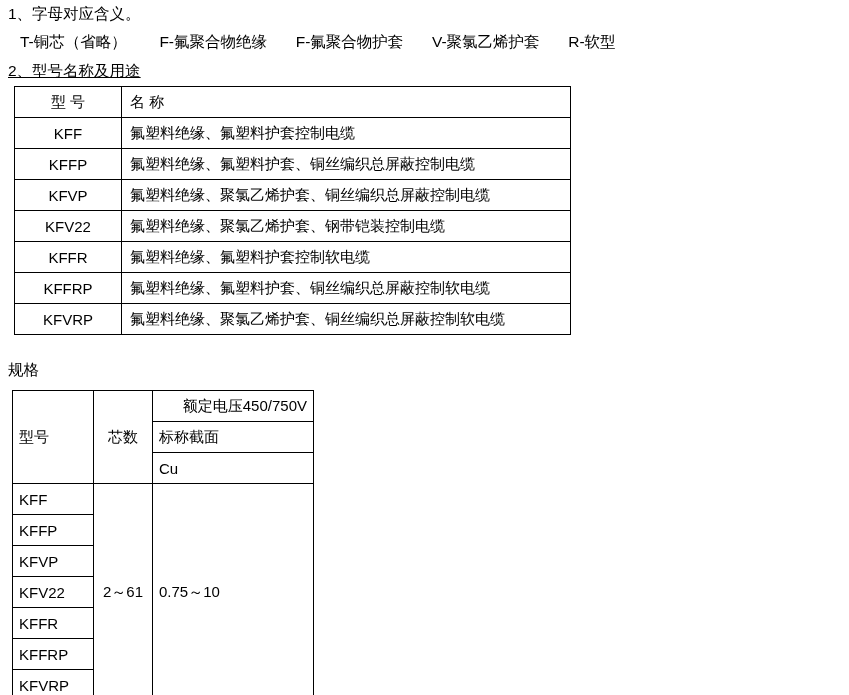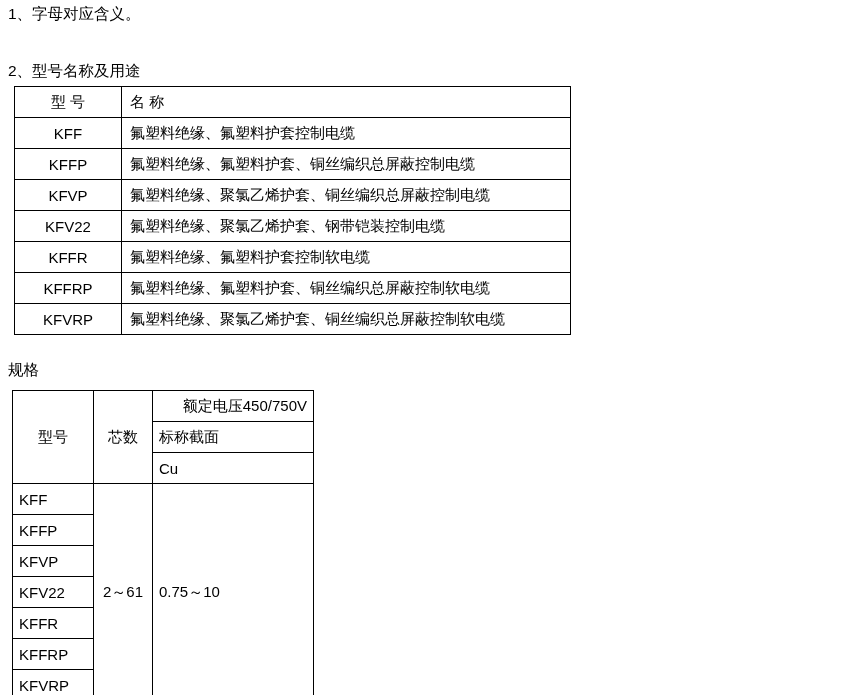--- a/index.html
+++ b/index.html
@@ -37,20 +37,21 @@
   }
   .line-2 .seg { display: inline-block; }
   .gap-1 { display: inline-block; width: 24px; }
   .gap-2 { display: inline-block; width: 20px; }
   .line-3 {
     position: absolute;
     left: 8px;
     top: 61px;
     font-size: 15.5px;
     white-space: nowrap;
+    text-decoration: underline;
   }
   
   table.t1 {
     position: absolute;
     left: 14px;
     top: 86px;
     border-collapse: collapse;
     font-size: 15px;
   }
   table.t1 td {
@@ -90,21 +91,20 @@
   }
   table.t2 td {
     border: 1px solid #000000;
     padding: 0 6px;
     vertical-align: middle;
     white-space: nowrap;
   }
   td.t2-model-hdr {
     width: 68px;
     height: 90px;
-    text-align: center;
   }
   td.t2-cores-hdr {
     width: 46px;
     height: 90px;
     text-align: center;
   }
   td.t2-volt {
     width: 148px;
     height: 30px;
     text-align: right;
@@ -136,20 +136,31 @@
     padding-left: 8px;
   }
 </style>
 </head>
 <body>
 
 <div class="page">
 
   <div class="line-1">1、字母对应含义。</div>
 
+  <div class="line-2">
+    <span class="seg">T-铜芯（省略）</span>
+    <span class="gap-1"></span>
+    <span class="seg">F-氟聚合物绝缘</span>
+    <span class="gap-2"></span>
+    <span class="seg">F-氟聚合物护套</span>
+    <span class="gap-2"></span>
+    <span class="seg">V-聚氯乙烯护套</span>
+    <span class="gap-2"></span>
+    <span class="seg">R-软型</span>
+  </div>
 
   <div class="line-3">2、型号名称及用途</div>
 
   <table class="t1">
     <tbody>
       <tr>
         <td class="c1">型  号</td>
         <td class="c2 hdr-name">名      称</td>
       </tr>
       <tr>

